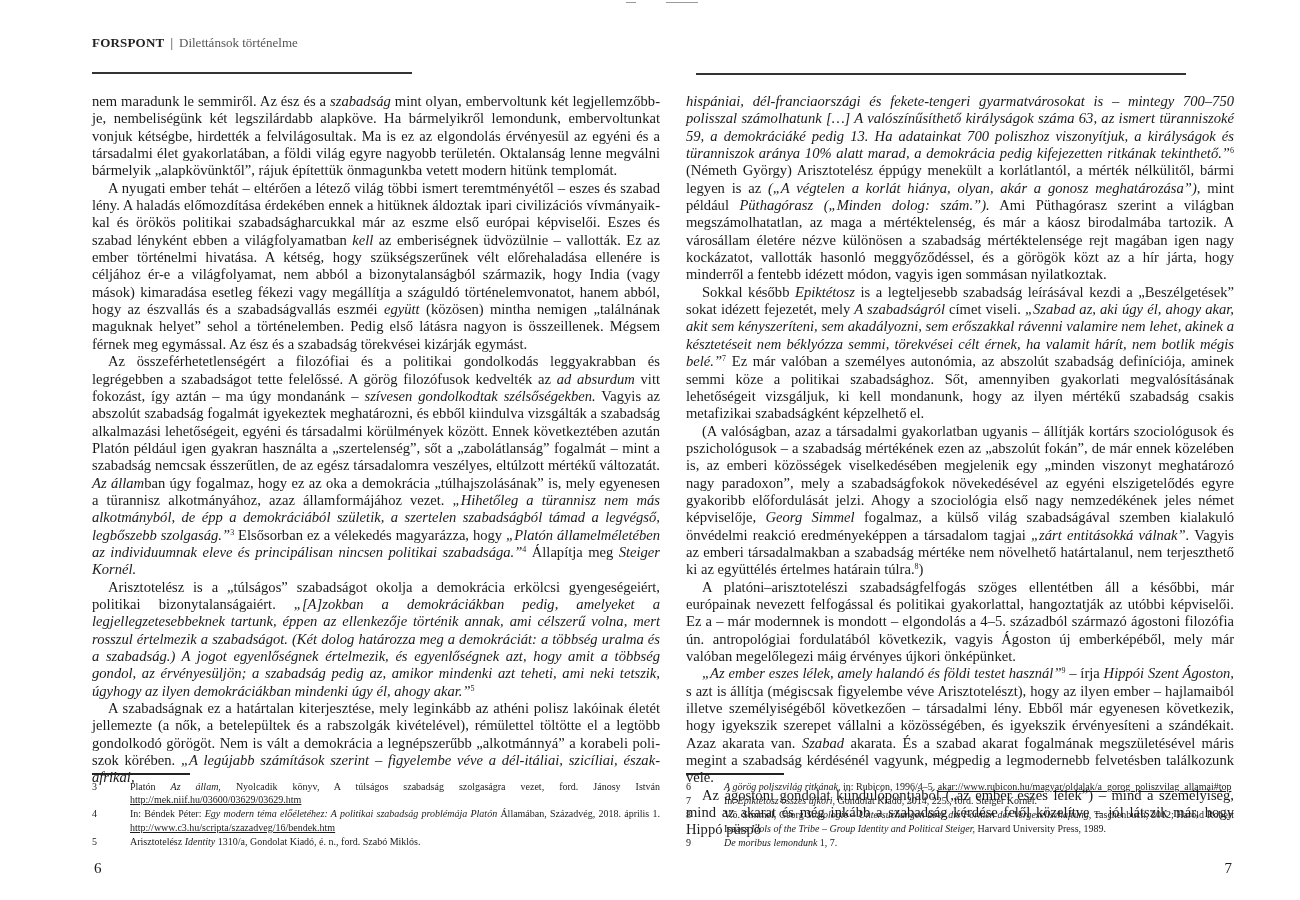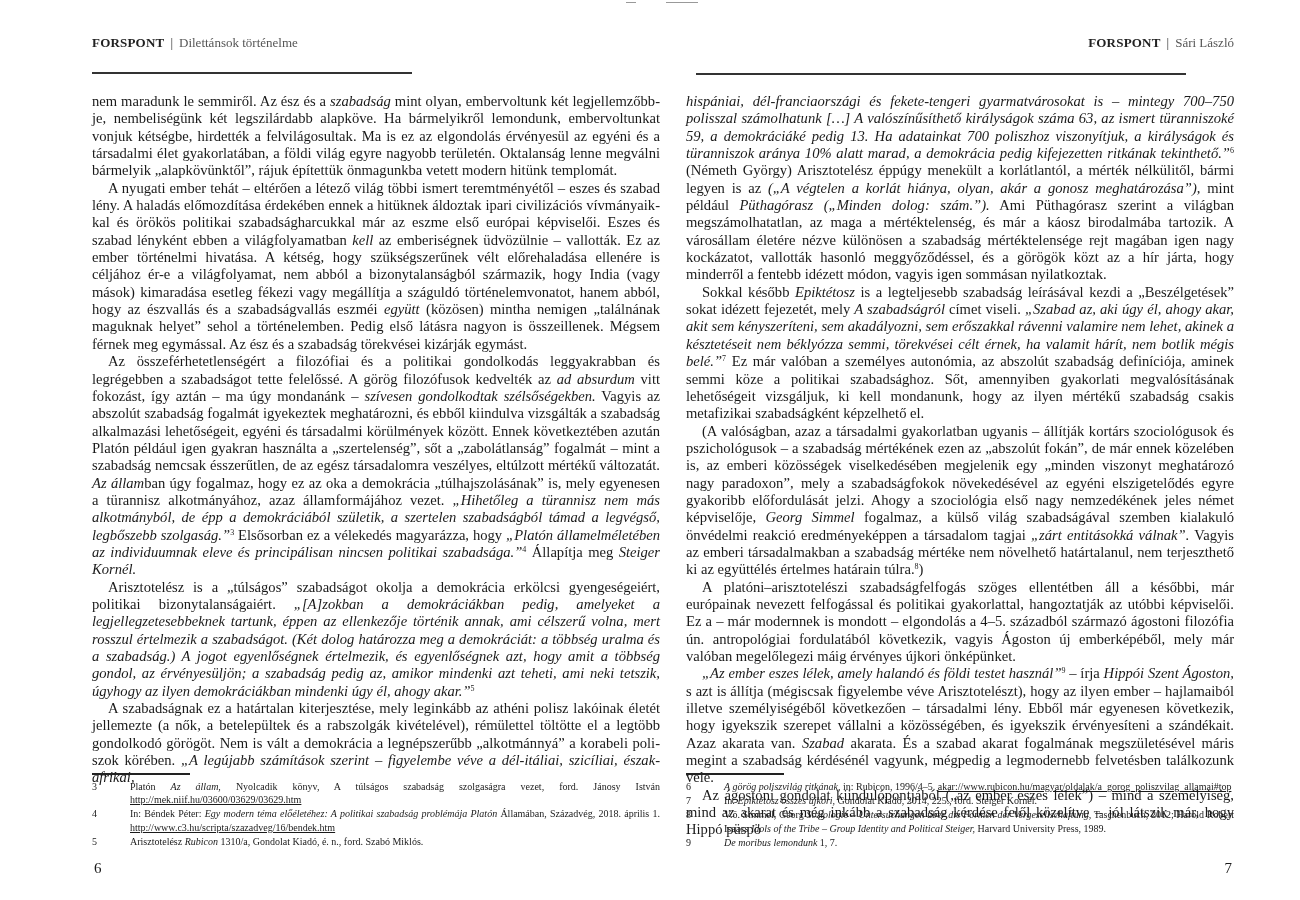--- a/index.html
+++ b/index.html
@@ -67,32 +67,29 @@
       <div class="fn">
         <span class="fn-num">3</span>
         <span class="fn-text">Platón <i>Az állam,</i> Nyolcadik könyv, A túlságos szabadság szolgaságra vezet, ford. Jánosy István <a>http://mek.niif.hu/03600/03629/03629.htm</a></span>
       </div>
       <div class="fn">
         <span class="fn-num">4</span>
         <span class="fn-text">In: Béndek Péter: <i>Egy modern téma előéletéhez: A politikai szabadság problémája Platón </i>Államában, Századvég, 2018. április 1. <a>http://www.c3.hu/scripta/szazadveg/16/bendek.htm</a></span>
       </div>
       <div class="fn">
         <span class="fn-num">5</span>
-        <span class="fn-text">Arisztotelész <i>Rubicon</i> 1310/a, Gondolat Kiadó, é. n., ford. Szabó Miklós.</span>
+        <span class="fn-text">Arisztotelész <i>Identity</i> 1310/a, Gondolat Kiadó, é. n., ford. Szabó Miklós.</span>
       </div>
     </div>
   <div class="page-number">6</div>
 </div>
 
 <div class="page" id="page-right">
   <div class="scan-mark" style="left:-60px;width:10px;"></div>
   <div class="scan-mark" style="left:-20px;width:32px;"></div>
-  <div class="header">
-    <span class="brand">FORSPONT</span><span class="sep">|</span><span class="section">Sári László</span>
-  </div>
   <div class="header-rule"></div>
   <div class="body">
       <p class="noindent"><i>hispániai, dél-franciaországi és fekete-tengeri gyarmatvárosokat is – mintegy 700–750 polisszal szá­molhatunk […] A valószínűsíthető királyságok száma 63, az ismert türanniszoké 59, a demokráci­áké pedig 13. Ha adatainkat 700 poliszhoz viszonyítjuk, a királyságok és türanniszok aránya 10% alatt marad, a demokrácia pedig kifejezetten ritkának tekinthető.”</i><sup>6</sup> (Németh György) Arisztotelész éppúgy menekült a korlátlantól, a mérték nélkülitől, bármi legyen is az <i>(„A végtelen a korlát hiánya, olyan, akár a gonosz meghatározása”)</i>, mint például <i>Püthagórasz</i> <i>(„Minden dolog: szám.”).</i> Ami Püthagórasz szerint a világban megszámolhatatlan, az maga a mértéktelenség, és már a káosz birodalmába tartozik. A városállam életére nézve különösen a szabadság mértéktelensége rejt magában igen nagy kockázatot, vallották hasonló meggyőződéssel, és a görögök közt az a hír járta, hogy minderről a fentebb idézett módon, vagyis igen sommásan nyilatkoztak.</p>
       <p>Sokkal később <i>Epiktétosz</i> is a legteljesebb szabadság leírásával kezdi a „Beszélgetések” sokat idézett fejezetét, mely <i>A szabadságról</i> címet viseli. <i>„Szabad az, aki úgy él, ahogy akar, akit sem kényszeríteni, sem akadályozni, sem erőszakkal rávenni valamire nem lehet, akinek a késztetéseit nem béklyózza semmi, törekvései célt érnek, ha valamit hárít, nem botlik mégis belé.”</i><sup>7</sup> Ez már valóban a személyes autonómia, az abszolút szabadság definíciója, aminek semmi köze a politikai sza­badsághoz. Sőt, amennyiben gyakorlati megvalósításának lehetőségeit vizsgáljuk, ki kell monda­nunk, hogy az ilyen mértékű szabadság csakis metafizikai szabadságként képzelhető el.</p>
       <p>(A valóságban, azaz a társadalmi gyakorlatban ugyanis – állítják kortárs szociológusok és pszi­chológusok – a szabadság mértékének ezen az „abszolút fokán”, de már ennek közelében is, az emberi közösségek viselkedésében megjelenik egy „minden viszonyt meghatározó nagy para­doxon”, mely a szabadságfokok növekedésével az egyéni elszigetelődés egyre gyakoribb előfordu­lását jelzi. Ahogy a szociológia első nagy nemzedékének jeles német képviselője, <i>Georg Simmel</i> fogalmaz, a külső világ szabadságával szemben kialakuló önvédelmi reakció eredményeképpen a társadalom tagjai <i>„zárt entitásokká válnak”.</i> Vagyis az emberi társadalmakban a szabadság mérté­ke nem növelhető határtalanul, nem terjeszthető ki az együttélés értelmes határain túlra.<sup>8</sup>)</p>
       <p>A platóni–arisztotelészi szabadságfelfogás szöges ellentétben áll a későbbi, már európainak nevezett felfogással és politikai gyakorlattal, hangoztatják az utóbbi képviselői. Ez a – már mo­dernnek is mondott – elgondolás a 4–5. századból származó ágostoni filozófia ún. antropológiai fordulatából következik, vagyis Ágoston új emberképéből, mely már valóban megelőlegezi máig érvényes újkori önképünket.</p>
       <p><i>„Az ember eszes lélek, amely halandó és földi testet használ”</i><sup>9</sup> – írja <i>Hippói Szent Ágoston,</i> s azt is állítja (mégiscsak figyelembe véve Arisztotelészt), hogy az ilyen ember – hajlamaiból illetve sze­mélyiségéből következően – társadalmi lény.  Ebből már egyenesen következik, hogy igyekszik szerepet vállalni a közösségében, és igyekszik érvényesíteni a szándékait. Azaz akarata van. <i>Sza­bad</i> akarata. És a szabad akarat fogalmának megszületésével máris megint a szabadság kérdésénél vagyunk, mégpedig a legmodernebb felvetésben találkozunk vele.</p>
       <p>Az ágostoni gondolat kiindulópontjából („az ember eszes lélek”) – mind a személyiség, mind az akarat és még inkább a szabadság kérdése felől közelítve – jól látszik már, hogy Hippó püspö­</p>
     </div>
   <div class="fn-rule"></div>

